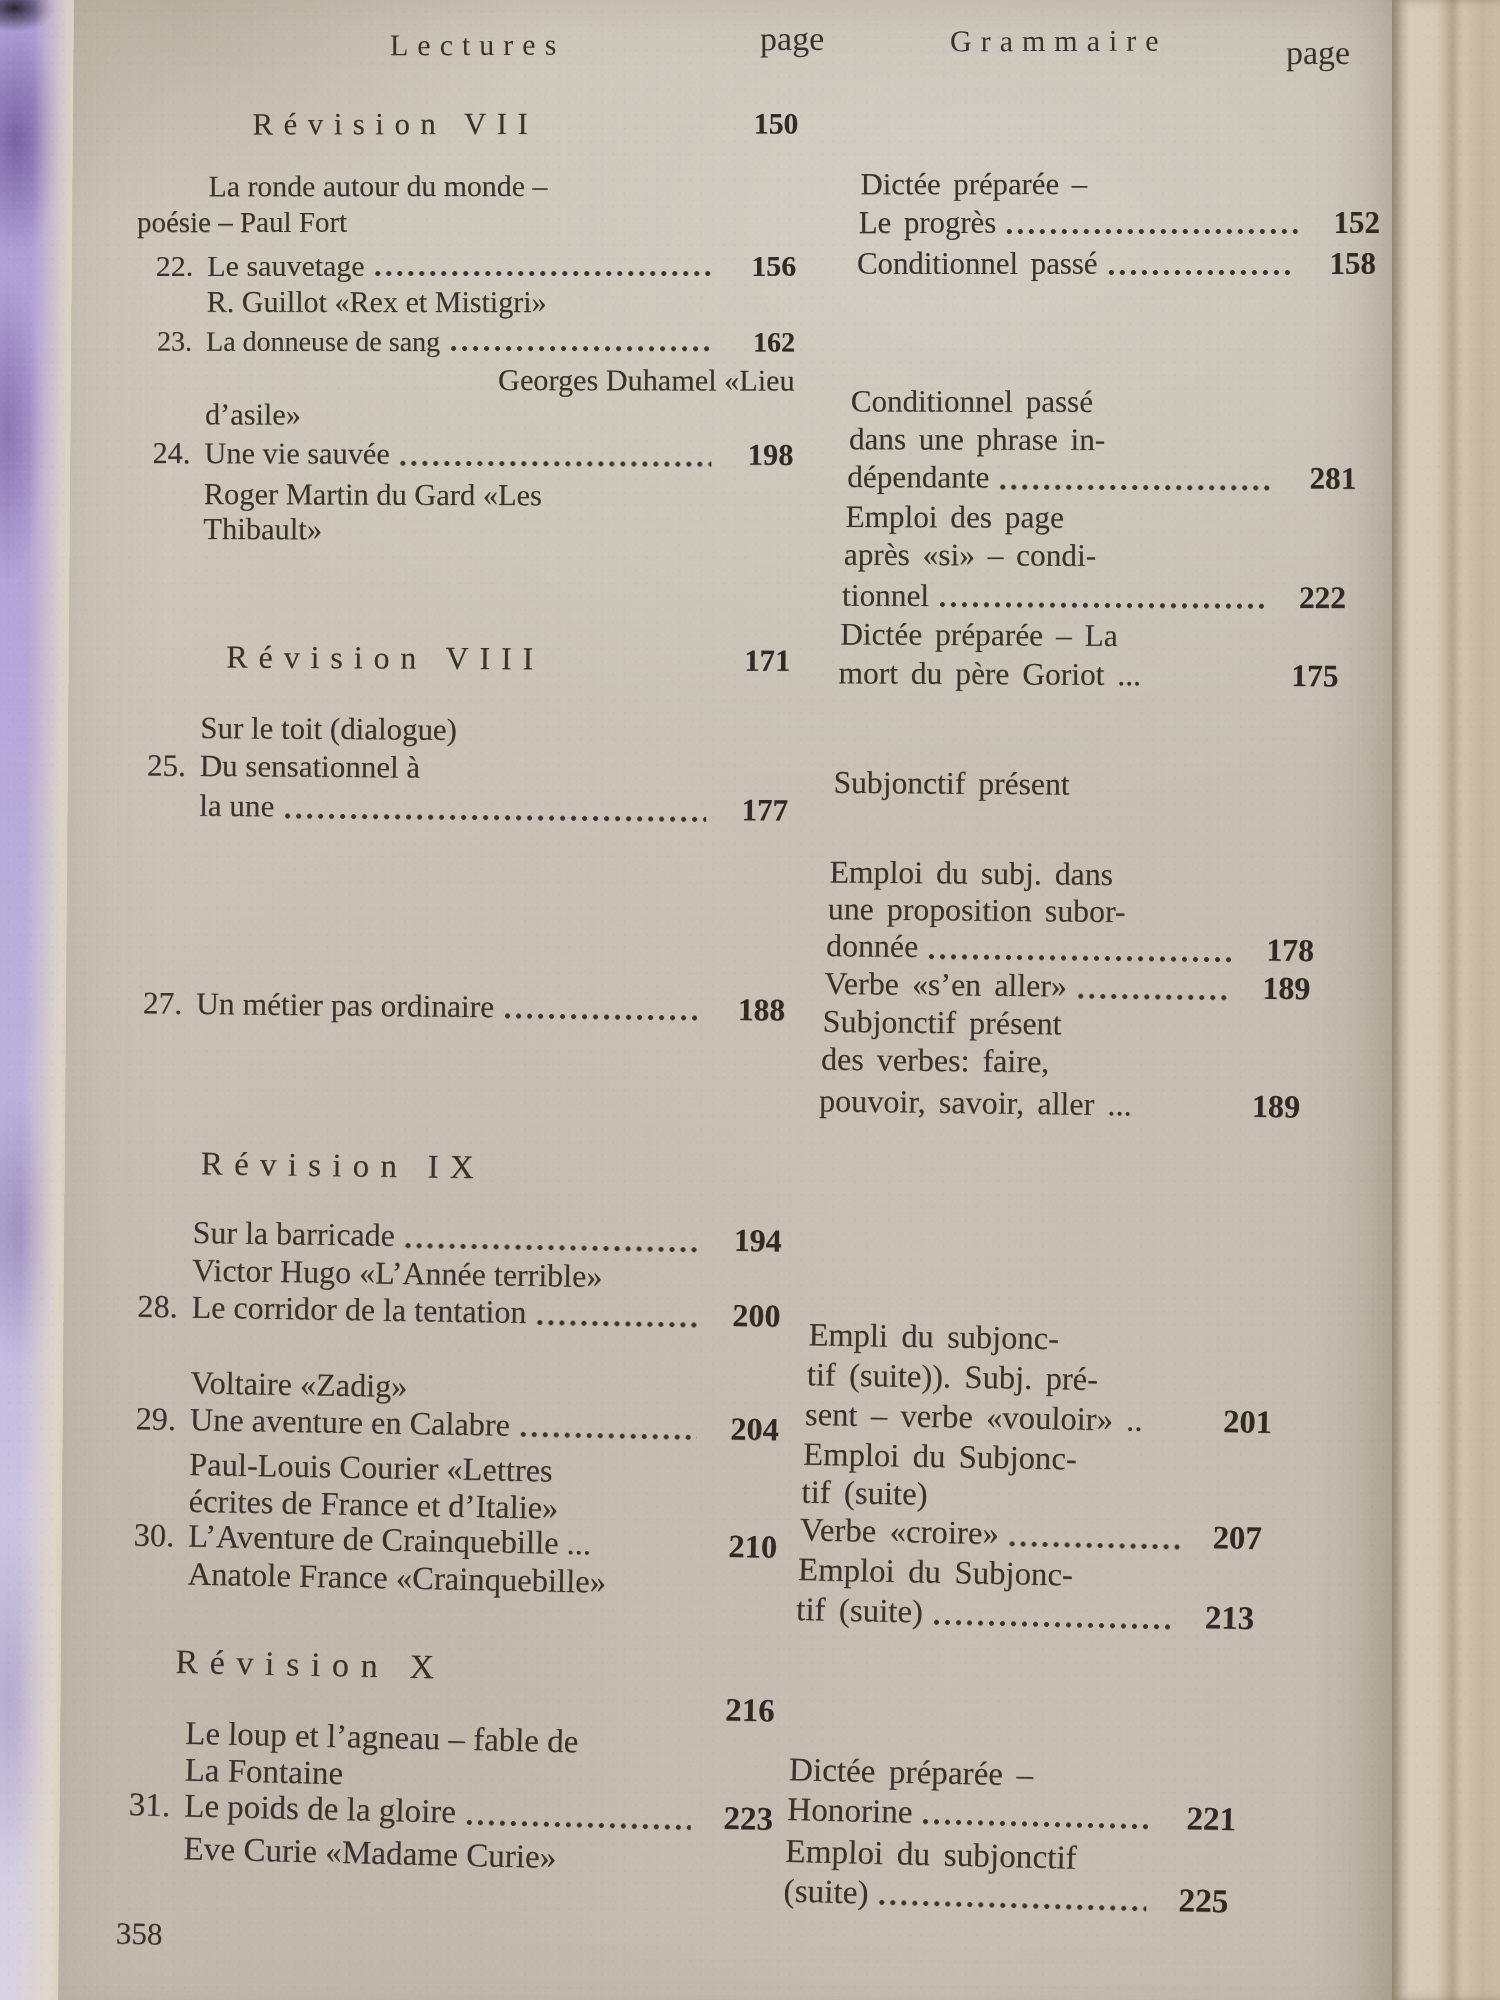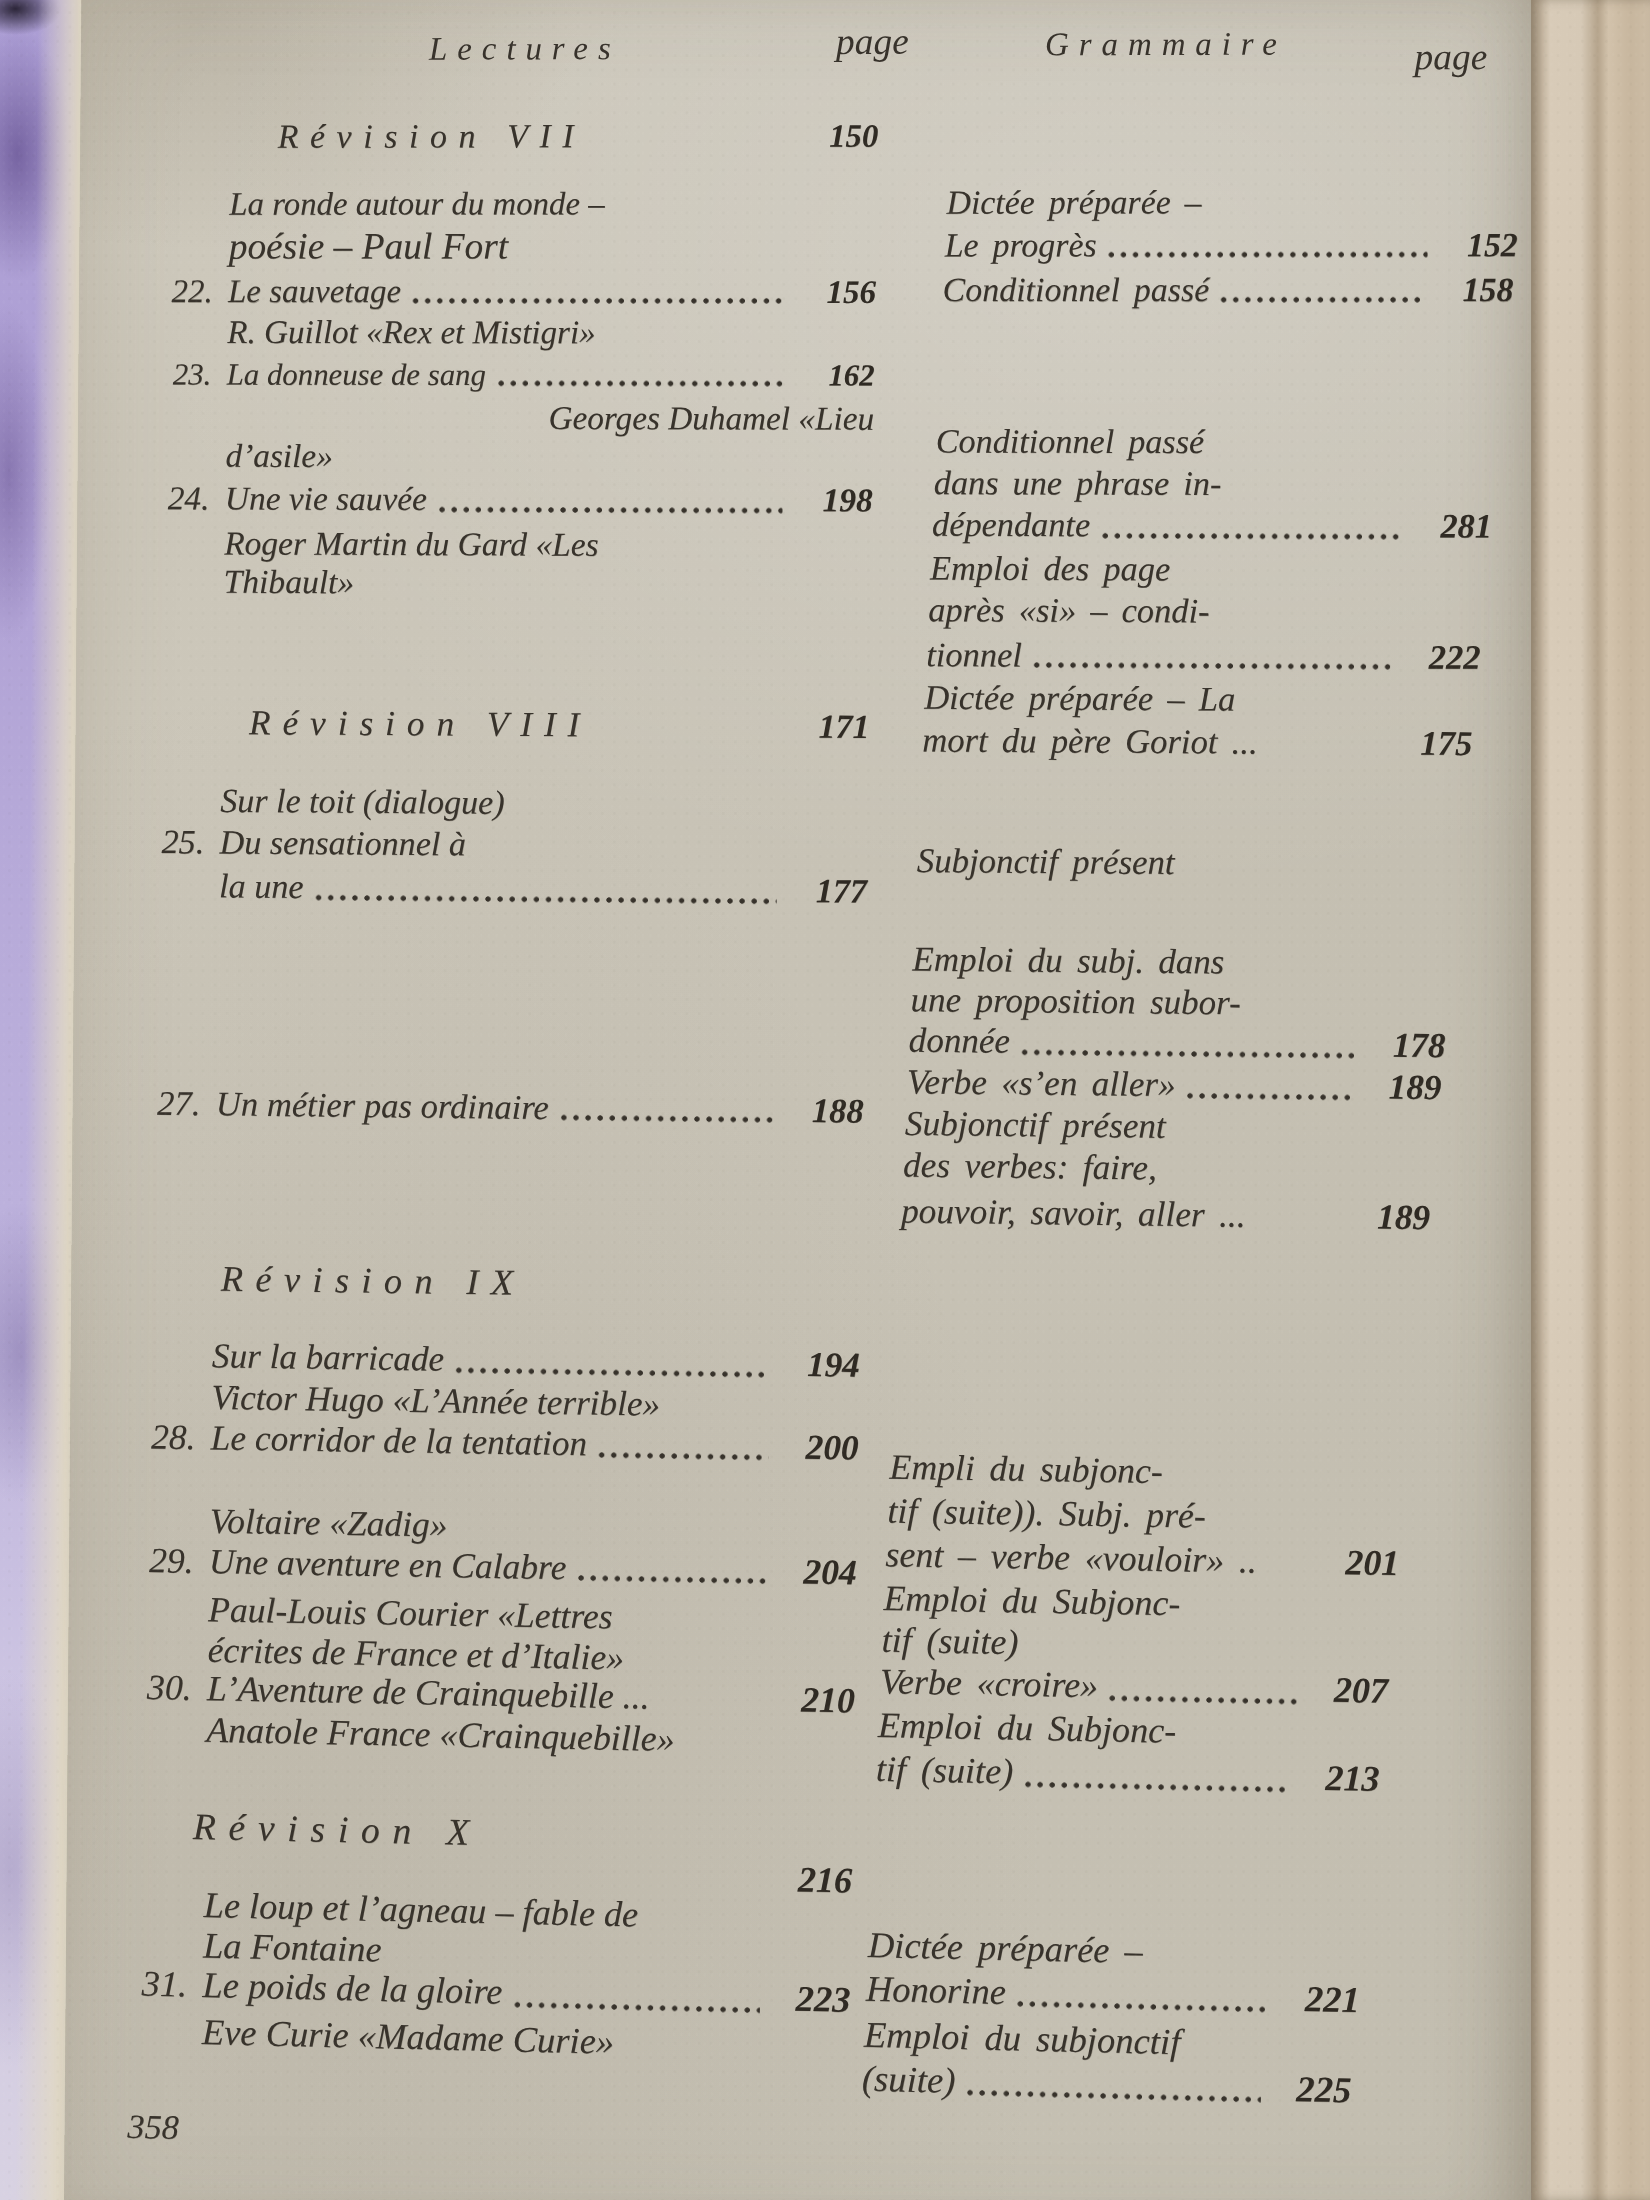--- a/index.html
+++ b/index.html
@@ -10,21 +10,21 @@
     --page-edge:#e0d8c6;
     --right-pages:#d6c9b6;
   }
   html,body{margin:0;padding:0;}
   body{
     width:1500px;height:2000px;position:relative;overflow:hidden;
     background:#b7aed2;
     font-family:"Liberation Serif","DejaVu Serif",serif;
     color:var(--ink);
   }
-  .photo{position:absolute;inset:0;font-style:italic;}
+  .photo{position:absolute;inset:0;}
 
   
   .bg-strip{
     position:absolute;left:0;top:0;width:130px;height:100%;
     background-image:
       radial-gradient(60px 34px at 14px 8px, rgba(22,17,30,.85), rgba(22,17,30,0) 70%),
       radial-gradient(70px 160px at 16px 140px, rgba(74,52,120,.55), rgba(74,52,120,0) 72%),
       radial-gradient(54px 220px at 8px 430px, rgba(88,66,132,.45), rgba(88,66,132,0) 70%),
       radial-gradient(80px 190px at 18px 1230px, rgba(96,78,140,.35), rgba(96,78,140,0) 72%),
       radial-gradient(90px 240px at 10px 1700px, rgba(120,104,160,.30), rgba(120,104,160,0) 75%),
@@ -121,21 +121,21 @@
 
     <div id="col-lectures">
         <div class="row l-row section" style="top: 106px; left: 140px; width: 660px; font-size: 29.712px; transform: rotate(-0.11deg) translateX(-1.6px);">
           <span class="txt sec" style="margin-left: 114px;">Révision VII</span>
           <span class="pg">150</span>
         </div>
         <div class="row l-row entry" style="top: 168px; left: 140px; width: 660px; font-size: 29.836px; transform: rotate(-0.057deg) translateX(-2.5px);">
           <span class="num"></span>
           <span class="txt">La ronde autour du monde –</span>
         </div>
-        <div class="row l-row entry" style="top: 205px; left: 140px; width: 660px; font-size: 34px; transform: rotate(-0.026deg) translateX(-3.1px);">
+        <div class="row l-row entry" style="top: 205px; left: 140px; width: 660px; font-size: 29px; transform: rotate(-0.026deg) translateX(-3.1px); flex-direction: column;">
           <span class="num"></span>
           <span class="txt">poésie – Paul Fort</span>
         </div>
         <div class="row l-row entry" style="top: 248px; left: 140px; width: 660px; font-size: 29.996px; transform: rotate(0.011deg) translateX(-3.7px);">
           <span class="num">22.</span>
           <span class="txt">Le sauvetage</span>
           <span class="leader"></span>
           <span class="pg">156</span>
         </div>
         <div class="row l-row entry" style="top: 285px; left: 140px; width: 660px; font-size: 30.07px; transform: rotate(0.042deg) translateX(-4.3px);">

